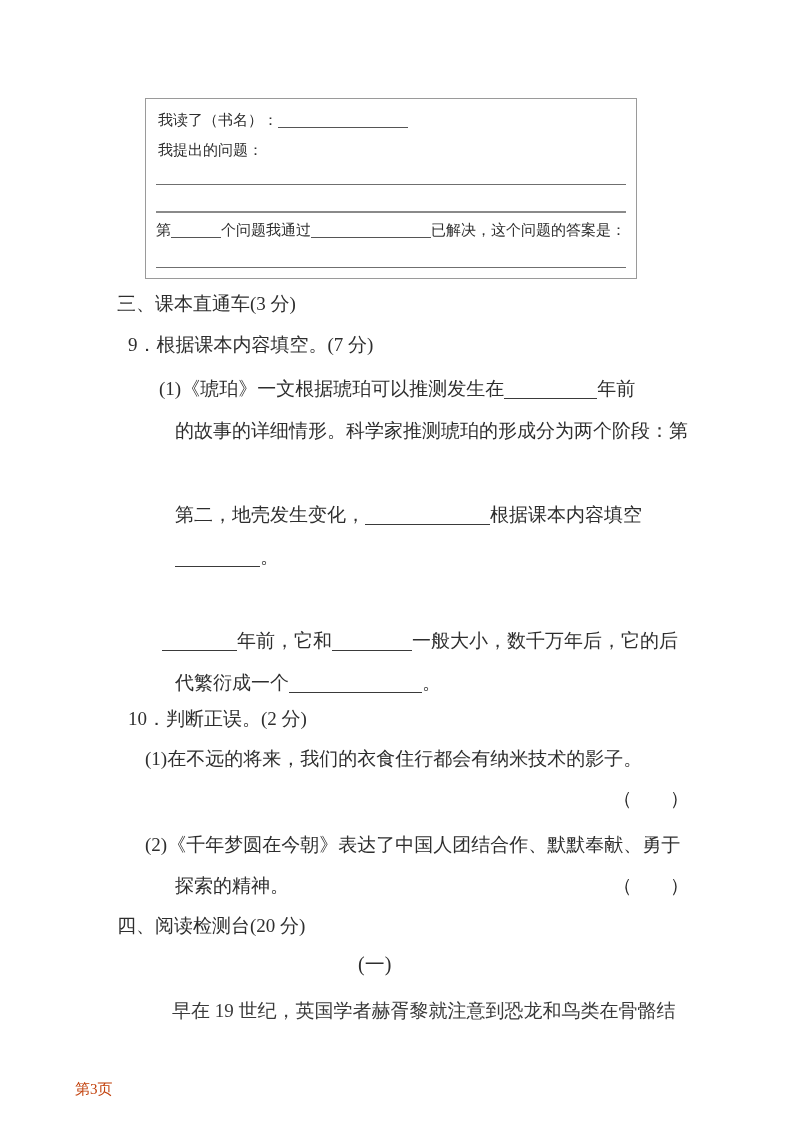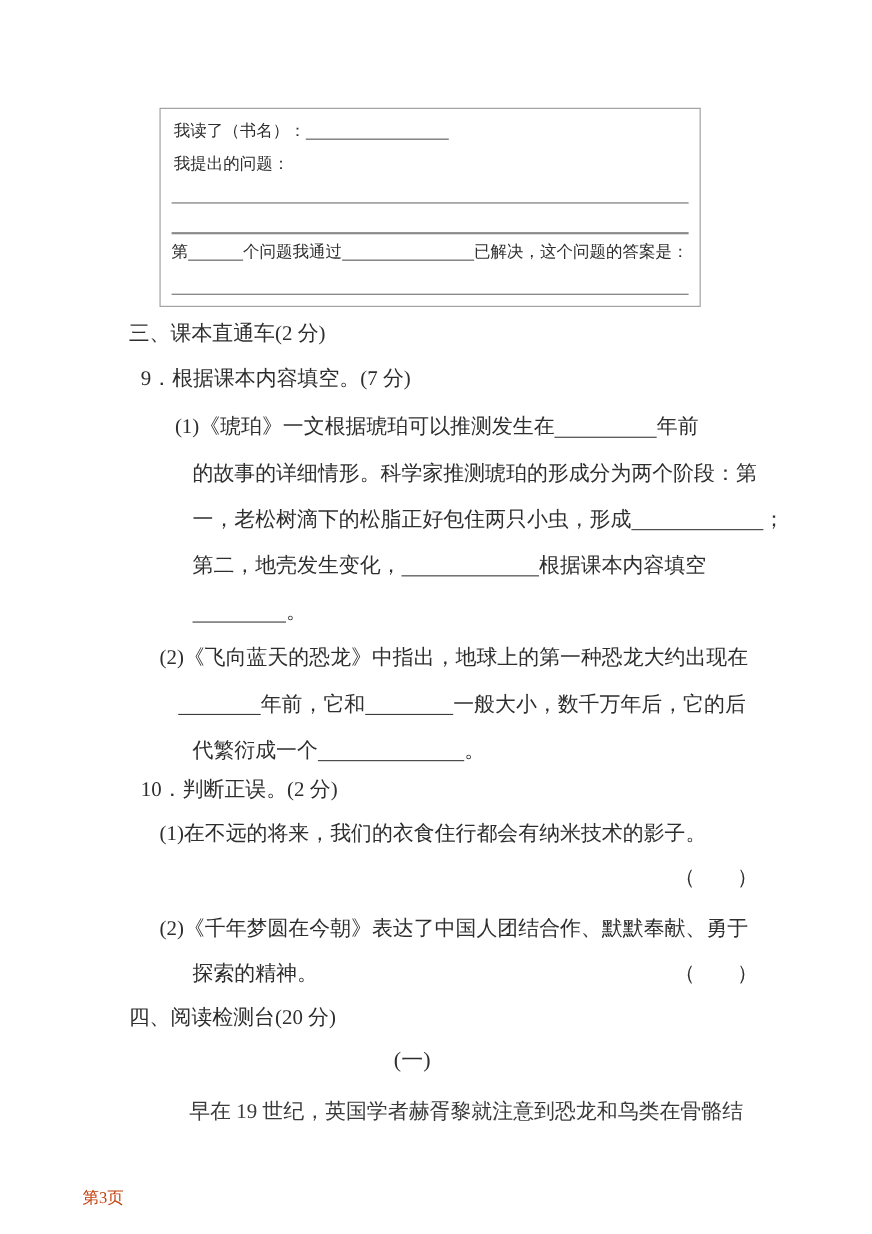--- a/index.html
+++ b/index.html
@@ -73,46 +73,40 @@
     </div>
     <div class="rule" style="left:10px; top:85px; width:470px"></div>
     <div class="rule rule-thick" style="left:10px; top:112px; width:470px"></div>
     <div class="bline" style="left:10px; top:120px">
       <span>第</span><span class="blank" style="width:50px"></span><span>个问题我通过</span><span class="blank" style="width:120px"></span><span>已解决，这个问题的答案是：</span>
     </div>
     <div class="rule" style="left:10px; top:168px; width:470px"></div>
   </div>
 
   <div class="line" style="left:117px; top:291px">
-    <span>三、课本直通车(2 分)</span>
+    <span>三、课本直通车(3 分)</span>
   </div>
 
   <div class="line" style="left:128px; top:332px">
     <span>9．</span><span>根据课本内容填空。(7 分)</span>
   </div>
 
   <div class="line" style="left:159px; top:376px">
     <span>(1)</span><span>《琥珀》一文根据琥珀可以推测发生在</span><span class="blank" style="width:93px"></span><span>年前</span>
   </div>
   <div class="line" style="left:175px; top:418px">
     <span>的故事的详细情形。科学家推测琥珀的形成分为两个阶段：第</span>
   </div>
-  <div class="line" style="left:175px; top:460px">
-    <span>一，老松树滴下的松脂正好包住两只小虫，形成</span><span class="blank" style="width:120px"></span><span>；</span>
-  </div>
   <div class="line" style="left:175px; top:502px">
     <span>第二，地壳发生变化，</span><span class="blank" style="width:125px"></span><span>根据课本内容填空</span>
   </div>
   <div class="line" style="left:175px; top:544px">
     <span class="blank" style="width:85px"></span><span>。</span>
   </div>
 
-  <div class="line" style="left:145px; top:586px">
-    <span>(2)</span><span>《飞向蓝天的恐龙》中指出，地球上的第一种恐龙大约出现在</span>
-  </div>
   <div class="line" style="left:162px; top:628px">
     <span class="blank" style="width:75px"></span><span>年前，它和</span><span class="blank" style="width:80px"></span><span>一般大小，数千万年后，它的后</span>
   </div>
   <div class="line" style="left:175px; top:670px">
     <span>代繁衍成一个</span><span class="blank" style="width:133px"></span><span>。</span>
   </div>
 
   <div class="line" style="left:128px; top:706px">
     <span>10．</span><span>判断正误。(2 分)</span>
   </div>

